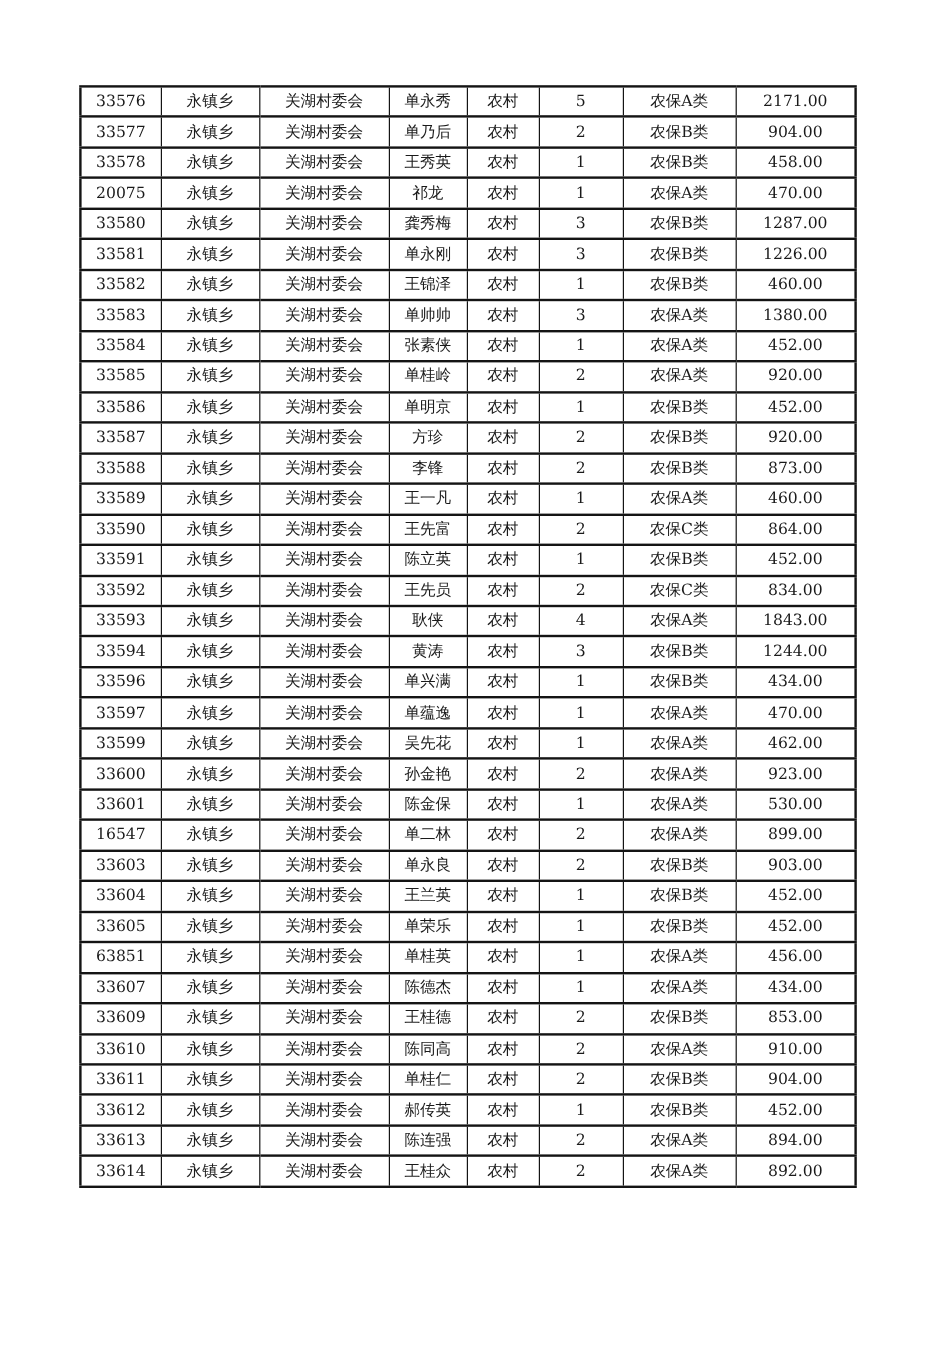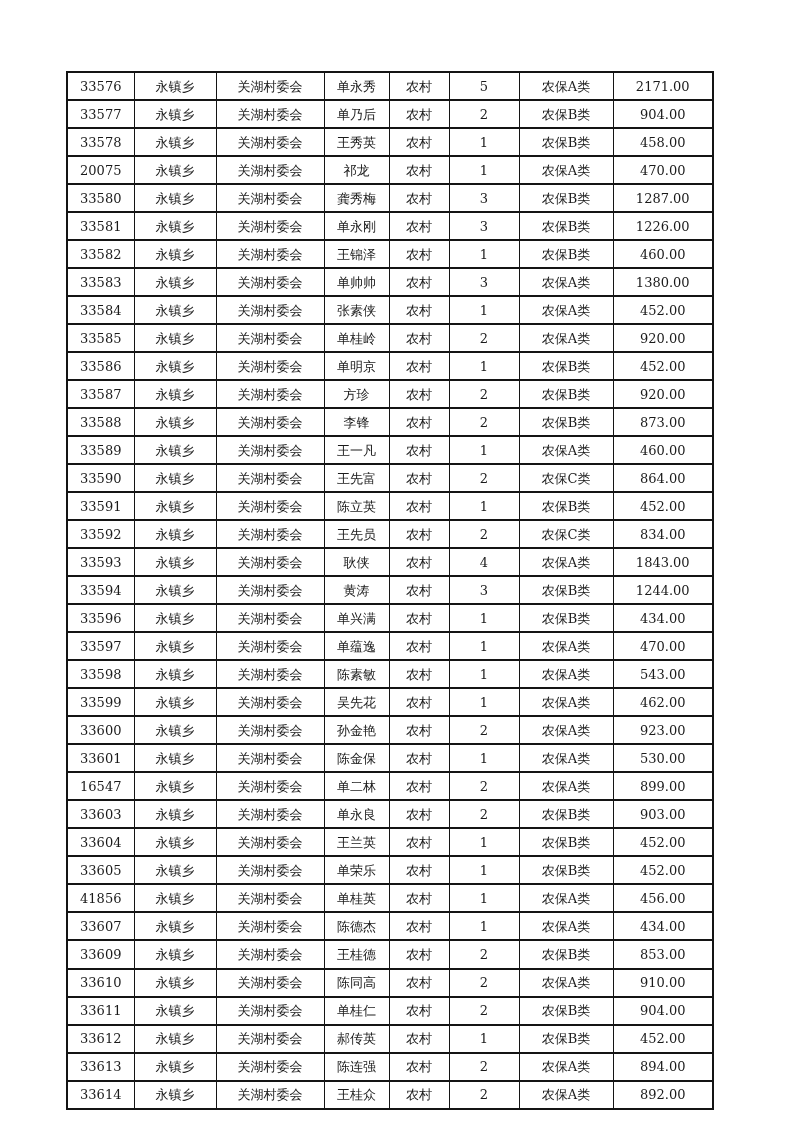--- a/index.html
+++ b/index.html
@@ -14,21 +14,21 @@
     background: #ffffff;
     font-family: "DejaVu Serif", "Liberation Serif", serif;
     color: #1a1a1a;
     overflow: hidden;
   }
   table.records {
     position: absolute;
     left: 66px;
     top: 71px;
     width: 646px;
-    height: 1039px;
+    height: 919px;
     border-collapse: collapse;
     table-layout: fixed;
     border: 2px solid #141414;
   }
   table.records td {
     border-left: 1px solid #141414;
     border-right: 1px solid #141414;
     border-top: 2px solid #141414;
     border-bottom: 2px solid #141414;
     text-align: center;
@@ -268,30 +268,20 @@
           <td>33597</td>
           <td>永镇乡</td>
           <td>关湖村委会</td>
           <td>单蕴逸</td>
           <td>农村</td>
           <td>1</td>
           <td>农保A类</td>
           <td>470.00</td>
         </tr>
         <tr>
-          <td>33598</td>
-          <td>永镇乡</td>
-          <td>关湖村委会</td>
-          <td>陈素敏</td>
-          <td>农村</td>
-          <td>1</td>
-          <td>农保A类</td>
-          <td>543.00</td>
-        </tr>
-        <tr>
           <td>33599</td>
           <td>永镇乡</td>
           <td>关湖村委会</td>
           <td>吴先花</td>
           <td>农村</td>
           <td>1</td>
           <td>农保A类</td>
           <td>462.00</td>
         </tr>
         <tr>
@@ -348,21 +338,21 @@
           <td>33605</td>
           <td>永镇乡</td>
           <td>关湖村委会</td>
           <td>单荣乐</td>
           <td>农村</td>
           <td>1</td>
           <td>农保B类</td>
           <td>452.00</td>
         </tr>
         <tr>
-          <td>41856</td>
+          <td>63851</td>
           <td>永镇乡</td>
           <td>关湖村委会</td>
           <td>单桂英</td>
           <td>农村</td>
           <td>1</td>
           <td>农保A类</td>
           <td>456.00</td>
         </tr>
         <tr>
           <td>33607</td>

